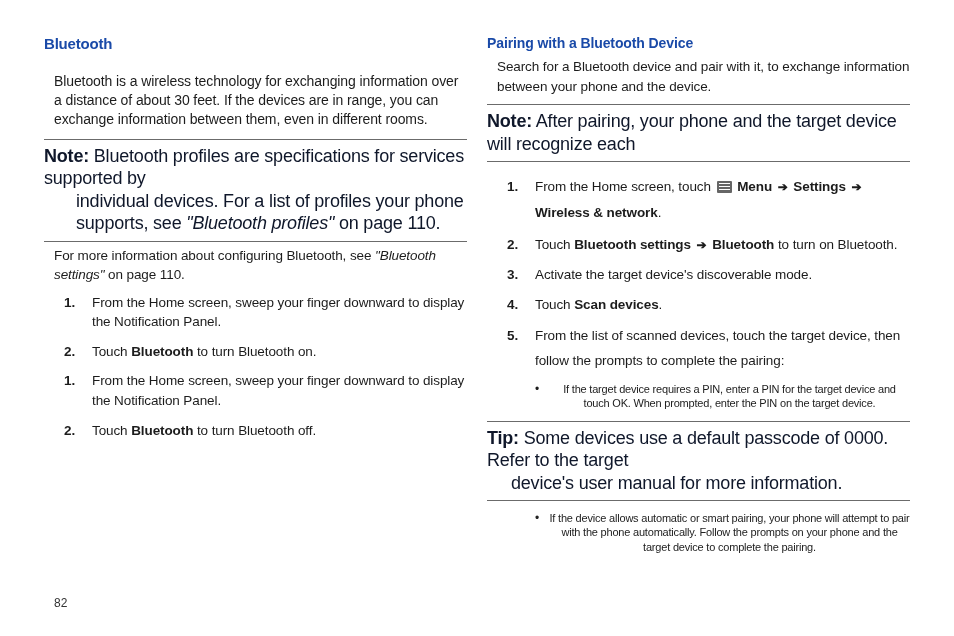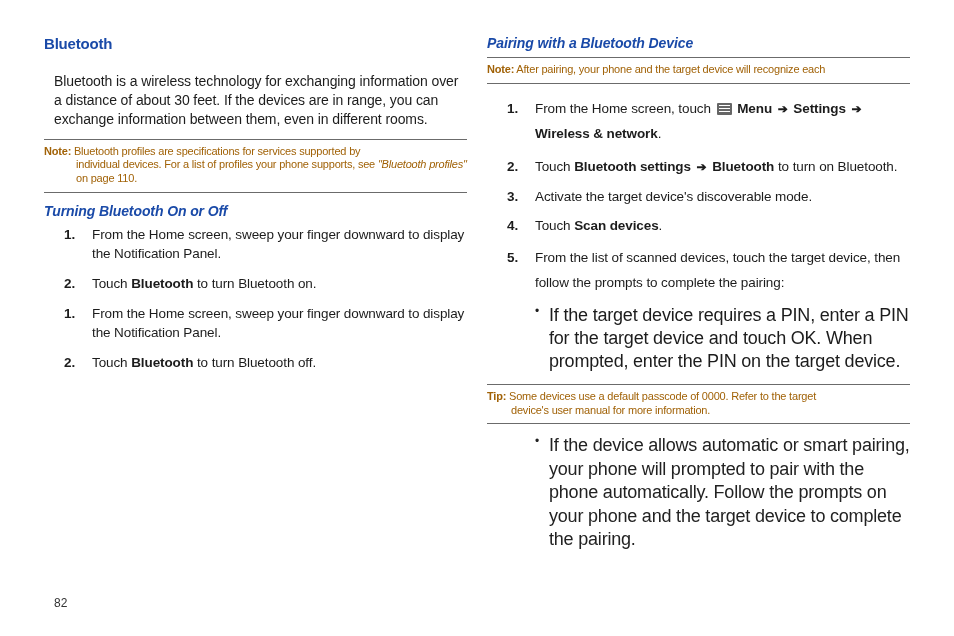--- a/index.html
+++ b/index.html
@@ -36,33 +36,32 @@
     letter-spacing: -0.1px;
     margin: 20px 0 10px 10px;
     color: #1c1c1c;
   }
   .hr {
     border: none;
     border-top: 1px solid #6b6b6b;
     margin: 4px 0;
   }
   .note-block {
-    font-size: 11px;
+    font-size: 18px;
     line-height: 1.25;
     letter-spacing: -0.2px;
     margin: 5px 0 6px 0;
-    color: #a16207;
+    color: #0f172a;
   }
   .note-block .lead { font-weight: bold; }
   .note-body-indent { padding-left: 32px; display: block; }
   .note-block .ital { font-style: italic; }
   .h2-italic {
     color: #1a4aa8;
     font-weight: bold;
-    font-style: italic;
     font-size: 14px;
     margin: 10px 0 6px 0;
     letter-spacing: -0.1px;
   }
   .h3-bold {
     color: #1a4aa8;
     font-weight: bold;
     font-size: 13px;
     margin: 8px 0 6px 0;
     letter-spacing: -0.1px;
@@ -92,23 +91,24 @@
   ol.steps > li .num {
     position: absolute;
     left: 0;
     font-weight: bold;
   }
   .kw { font-weight: bold; }
   ul.sub {
     list-style: none;
     padding: 0;
     margin: 8px 0 0 0;
-    font-size: 18px;
+    font-size: 11px;
     line-height: 1.3;
     letter-spacing: -0.2px;
+    text-align: center;
   }
   ul.sub > li {
     position: relative;
     padding-left: 14px;
     margin-bottom: 8px;
   }
   ul.sub > li::before {
     content: "•";
     position: absolute;
     left: 0;
@@ -158,22 +158,24 @@
 
     <hr class="hr">
     <div class="note-block">
       <span class="lead">Note:</span><span> Bluetooth profiles are specifications for services supported by</span>
       <span class="note-body-indent">
         <span>individual devices. For a list of profiles your phone supports, see </span><span class="ital">"Bluetooth profiles"</span><span> on page 110.</span>
       </span>
     </div>
     <hr class="hr">
 
-
-    <div class="h2-italic">Turning Bluetooth On or Off</div>
+    <div class="para">
+      <span>For more information about configuring Bluetooth, see </span><span class="ital-q">"Bluetooth settings"</span><span> on page 110.</span>
+    </div>
+
     <ol class="steps">
       <li>
         <span class="num">1.</span>
         <span>From the Home screen, sweep your finger downward to display the Notification Panel.</span>
       </li>
       <li>
         <span class="num">2.</span>
         <span>Touch </span><span class="kw">Bluetooth</span><span> to turn Bluetooth on.</span>
       </li>
     </ol>
@@ -185,20 +187,21 @@
       </li>
       <li>
         <span class="num">2.</span>
         <span>Touch </span><span class="kw">Bluetooth</span><span> to turn Bluetooth off.</span>
       </li>
     </ol>
   </div>
 
   <div class="column">
     <div class="h2-italic" style="margin-top:3px;">Pairing with a Bluetooth Device</div>
+    <div class="para">Search for a Bluetooth device and pair with it, to exchange information between your phone and the device.</div>
 
     <hr class="hr">
     <div class="note-block">
       <span class="lead">Note:</span><span> After pairing, your phone and the target device will recognize each</span>
     </div>
     <hr class="hr">
 
     <ol class="steps" style="margin-top:12px;">
       <li style="line-height:1.9;">
         <span class="num">1.</span>
@@ -234,18 +237,18 @@
     </ol>
 
     <hr class="hr">
     <div class="note-block">
       <span class="lead">Tip:</span><span> Some devices use a default passcode of 0000. Refer to the target</span>
       <span class="note-body-indent" style="padding-left:24px;">device's user manual for more information.</span>
     </div>
     <hr class="hr">
 
     <ul class="sub" style="margin-left:48px; margin-top:10px;">
-      <li>If the device allows automatic or smart pairing, your phone will prompted to pair with the phone automatically. Follow the prompts on your phone and the target device to complete the pairing.</li>
+      <li>If the device allows automatic or smart pairing, your phone will attempt to pair with the phone automatically. Follow the prompts on your phone and the target device to complete the pairing.</li>
     </ul>
   </div>
 </div>
 
 <div class="page-number">82</div>
 
 </body></html>

